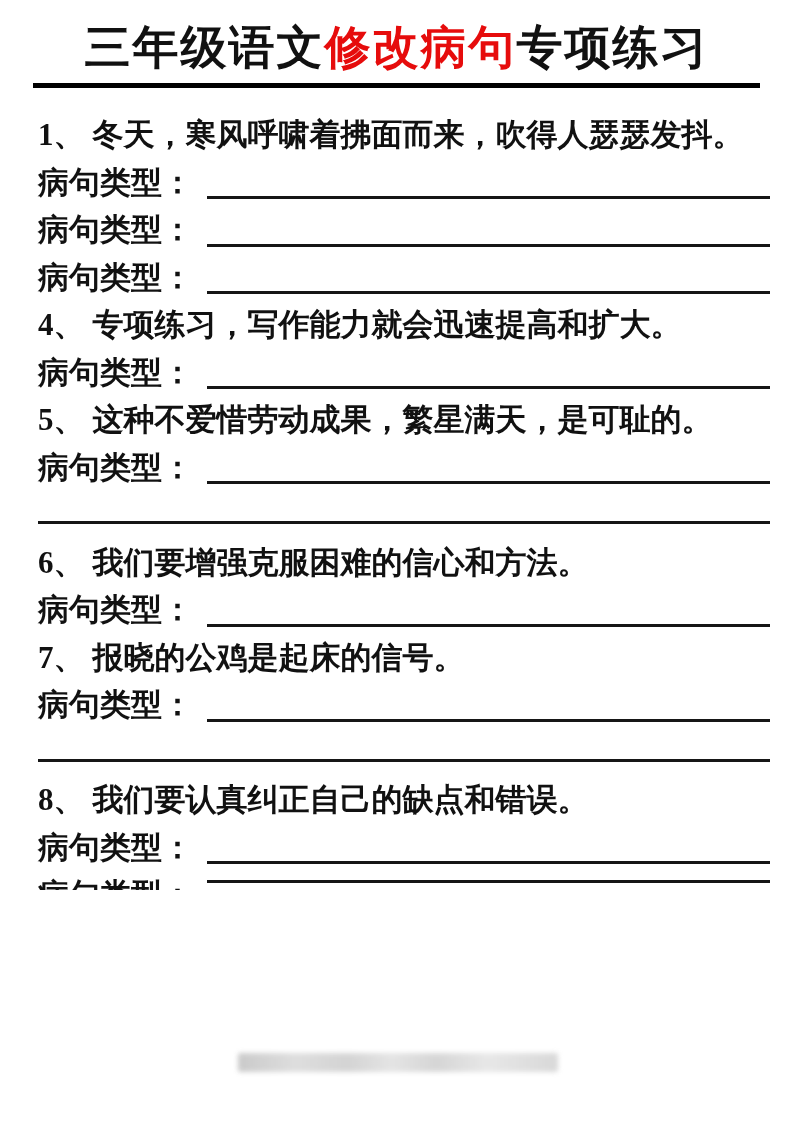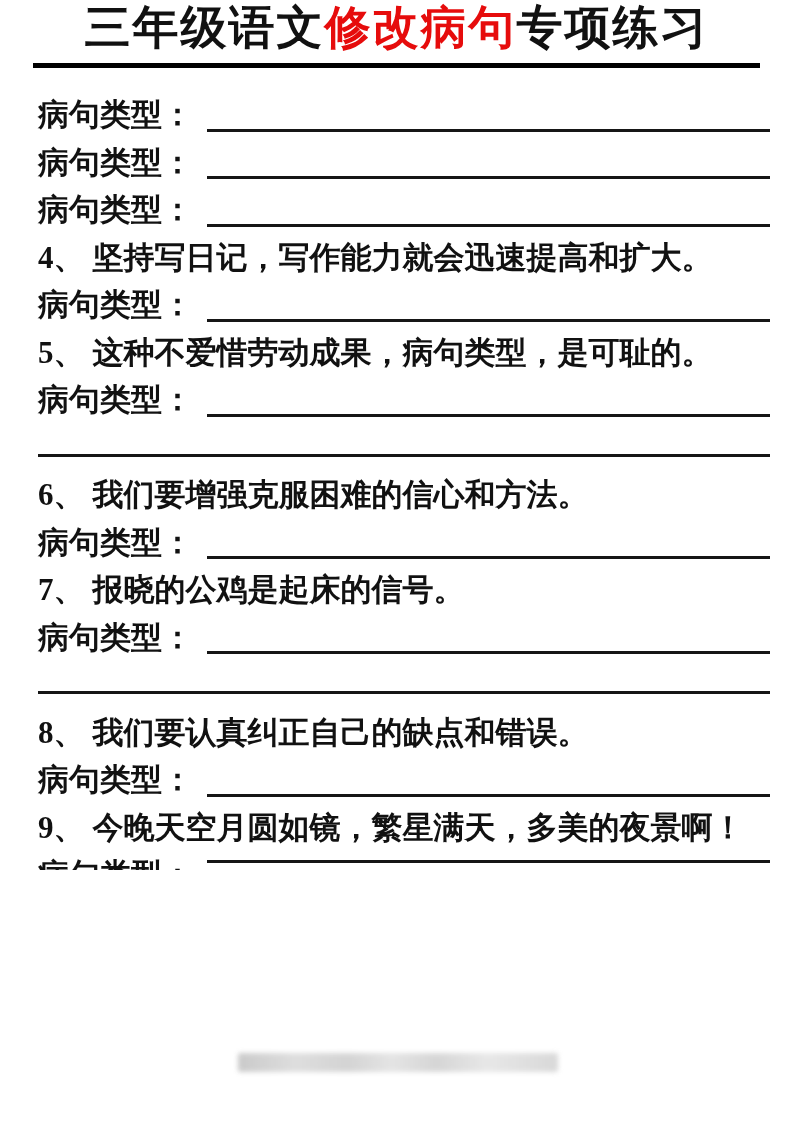--- a/index.html
+++ b/index.html
@@ -6,21 +6,21 @@
   html, body { width: 793px; height: 1122px; }
   body {
     position: relative;
     background: #ffffff;
     color: #111111;
     font-family: "Liberation Serif", serif;
     overflow: hidden;
   }
 
   
-  .header { }
+  .header { padding-top: 20px; }
   .title {
     text-align: center;
     font-size: 46px;
     font-weight: bold;
     line-height: 56px;
     letter-spacing: 2px;
     white-space: nowrap;
   }
   .title .hl { color: #e60c0c; }
   .title-rule {
@@ -82,45 +82,48 @@
 </head>
 <body>
 
 <div class="header">
   <h1 class="title"><span>三年级语文</span><span class="hl">修改病句</span><span>专项练习</span></h1>
   <div class="title-rule"></div>
 </div>
 
 <div class="main">
 
+  <div class="row sentence">
+    <span class="num">1、</span><span>冬天，寒风呼啸着拂面而来，吹得人瑟瑟发抖。</span>
+  </div>
   <div class="row type">
     <span class="label">病句类型：</span>
     <span class="answer-line"></span>
   </div>
 
   <div class="row type">
     <span class="label">病句类型：</span>
     <span class="answer-line"></span>
   </div>
 
   <div class="row type">
     <span class="label">病句类型：</span>
     <span class="answer-line"></span>
   </div>
 
   <div class="row sentence">
-    <span class="num">4、</span><span>坚持写日记，写作能力就会迅速提高和扩大。</span>
+    <span class="num">4、</span><span>专项练习，写作能力就会迅速提高和扩大。</span>
   </div>
   <div class="row type">
     <span class="label">病句类型：</span>
     <span class="answer-line"></span>
   </div>
 
   <div class="row sentence">
-    <span class="num">5、</span><span>这种不爱惜劳动成果，病句类型，是可耻的。</span>
+    <span class="num">5、</span><span>这种不爱惜劳动成果，繁星满天，是可耻的。</span>
   </div>
   <div class="row type">
     <span class="label">病句类型：</span>
     <span class="answer-line"></span>
   </div>
   <div class="row blank-row">
     <span class="full-line"></span>
   </div>
 
   <div class="row sentence">
@@ -143,23 +146,20 @@
   </div>
 
   <div class="row sentence">
     <span class="num">8、</span><span>我们要认真纠正自己的缺点和错误。</span>
   </div>
   <div class="row type">
     <span class="label">病句类型：</span>
     <span class="answer-line"></span>
   </div>
 
-  <div class="row sentence">
-    <span class="num">9、</span><span>今晚天空月圆如镜，繁星满天，多美的夜景啊！</span>
-  </div>
   <div class="row type cutoff">
     <span class="label">病句类型：</span>
     <span class="answer-line"></span>
   </div>
 
 </div>
 
 <div class="watermark"></div>
 
 </body></html>

